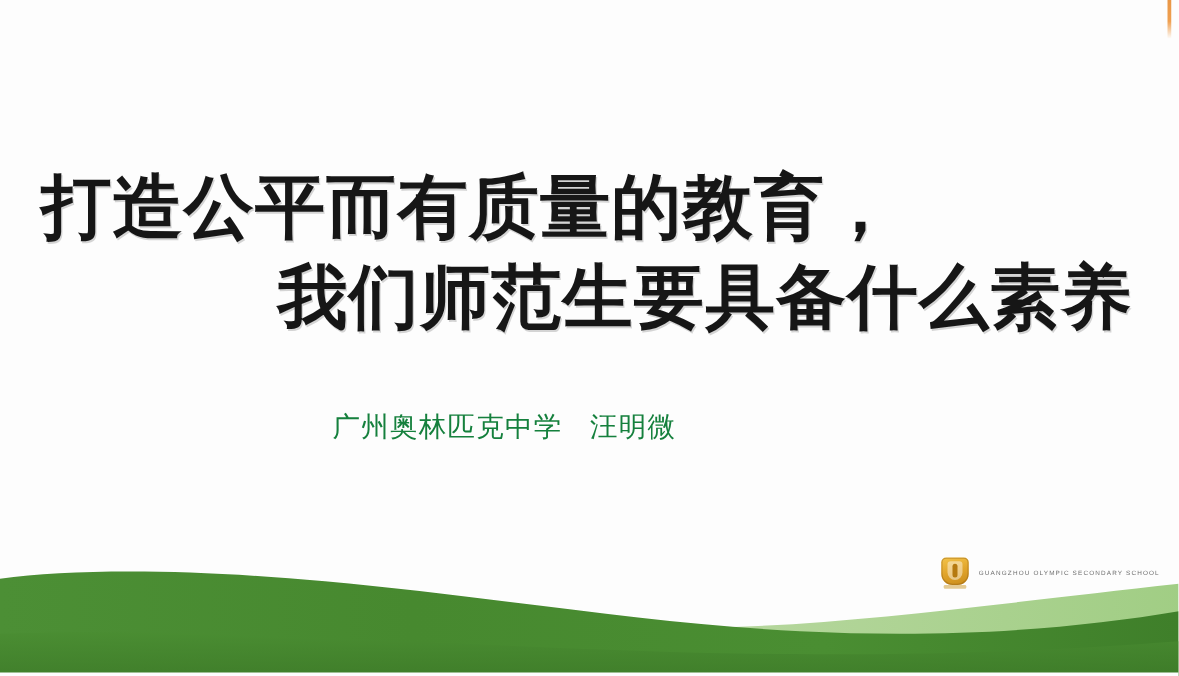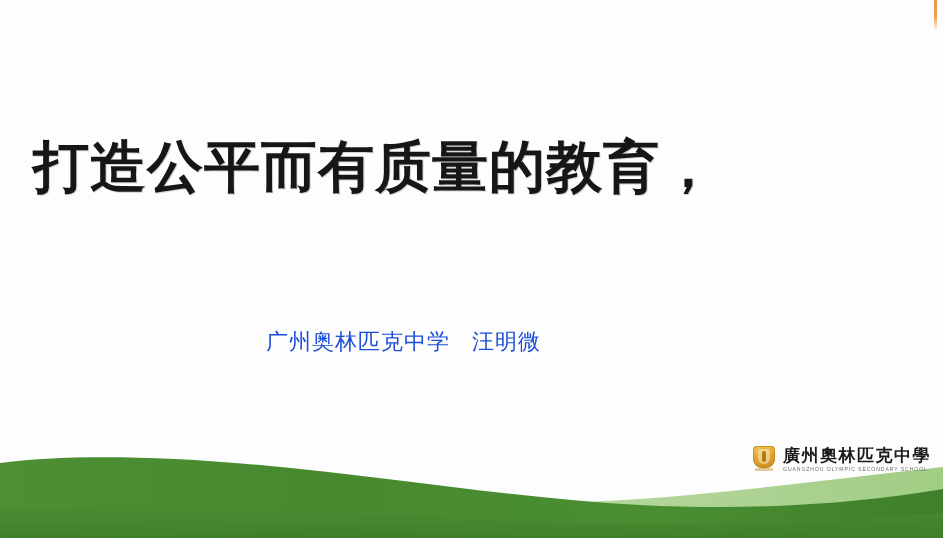--- a/index.html
+++ b/index.html
@@ -47,21 +47,21 @@
   .title-line-1 { padding-left: 33px; }
   .title-line-2 { padding-left: 222px; }
 
   
   .subtitle {
     position: absolute;
     left: 266px;
     top: 327px;
     font-family: "Liberation Serif", "DejaVu Serif", serif;
     font-size: 22px;
-    color: #1d4ed8;
+    color: #15803d;
     letter-spacing: 1px;
     white-space: nowrap;
     display: flex;
     align-items: flex-start;
   }
   .sub-school { margin-right: 22px; }
   .sub-author { }
   .sub-date   { }
 
   
@@ -167,20 +167,21 @@
 </style>
 </head>
 <body>
 
 <div id="slide">
 
   <div class="top-accent"></div>
 
   <div class="title-block">
     <div class="title-line title-line-1">打造公平而有质量的教育，</div>
+    <div class="title-line title-line-2">我们师范生要具备什么素养</div>
   </div>
 
   <div class="subtitle">
     <span class="sub-school">广州奥林匹克中学</span>
     <span class="sub-author">汪明微</span>
   </div>
 
   <div class="waves">
     <svg viewBox="0 0 943 160" preserveAspectRatio="none" aria-hidden="true">
       <defs>
@@ -210,18 +211,17 @@
   </div>
 
   <div class="bottom-hairline"></div>
 
   <div class="logo">
     <span class="logo-mark">
       <span class="shield"></span>
       <span class="foot"></span>
     </span>
     <span class="logo-text">
-      <span class="logo-cn">廣州奧林匹克中學</span>
       <span class="logo-en">GUANGZHOU OLYMPIC SECONDARY SCHOOL</span>
     </span>
   </div>
 
 </div>
 
 </body></html>

